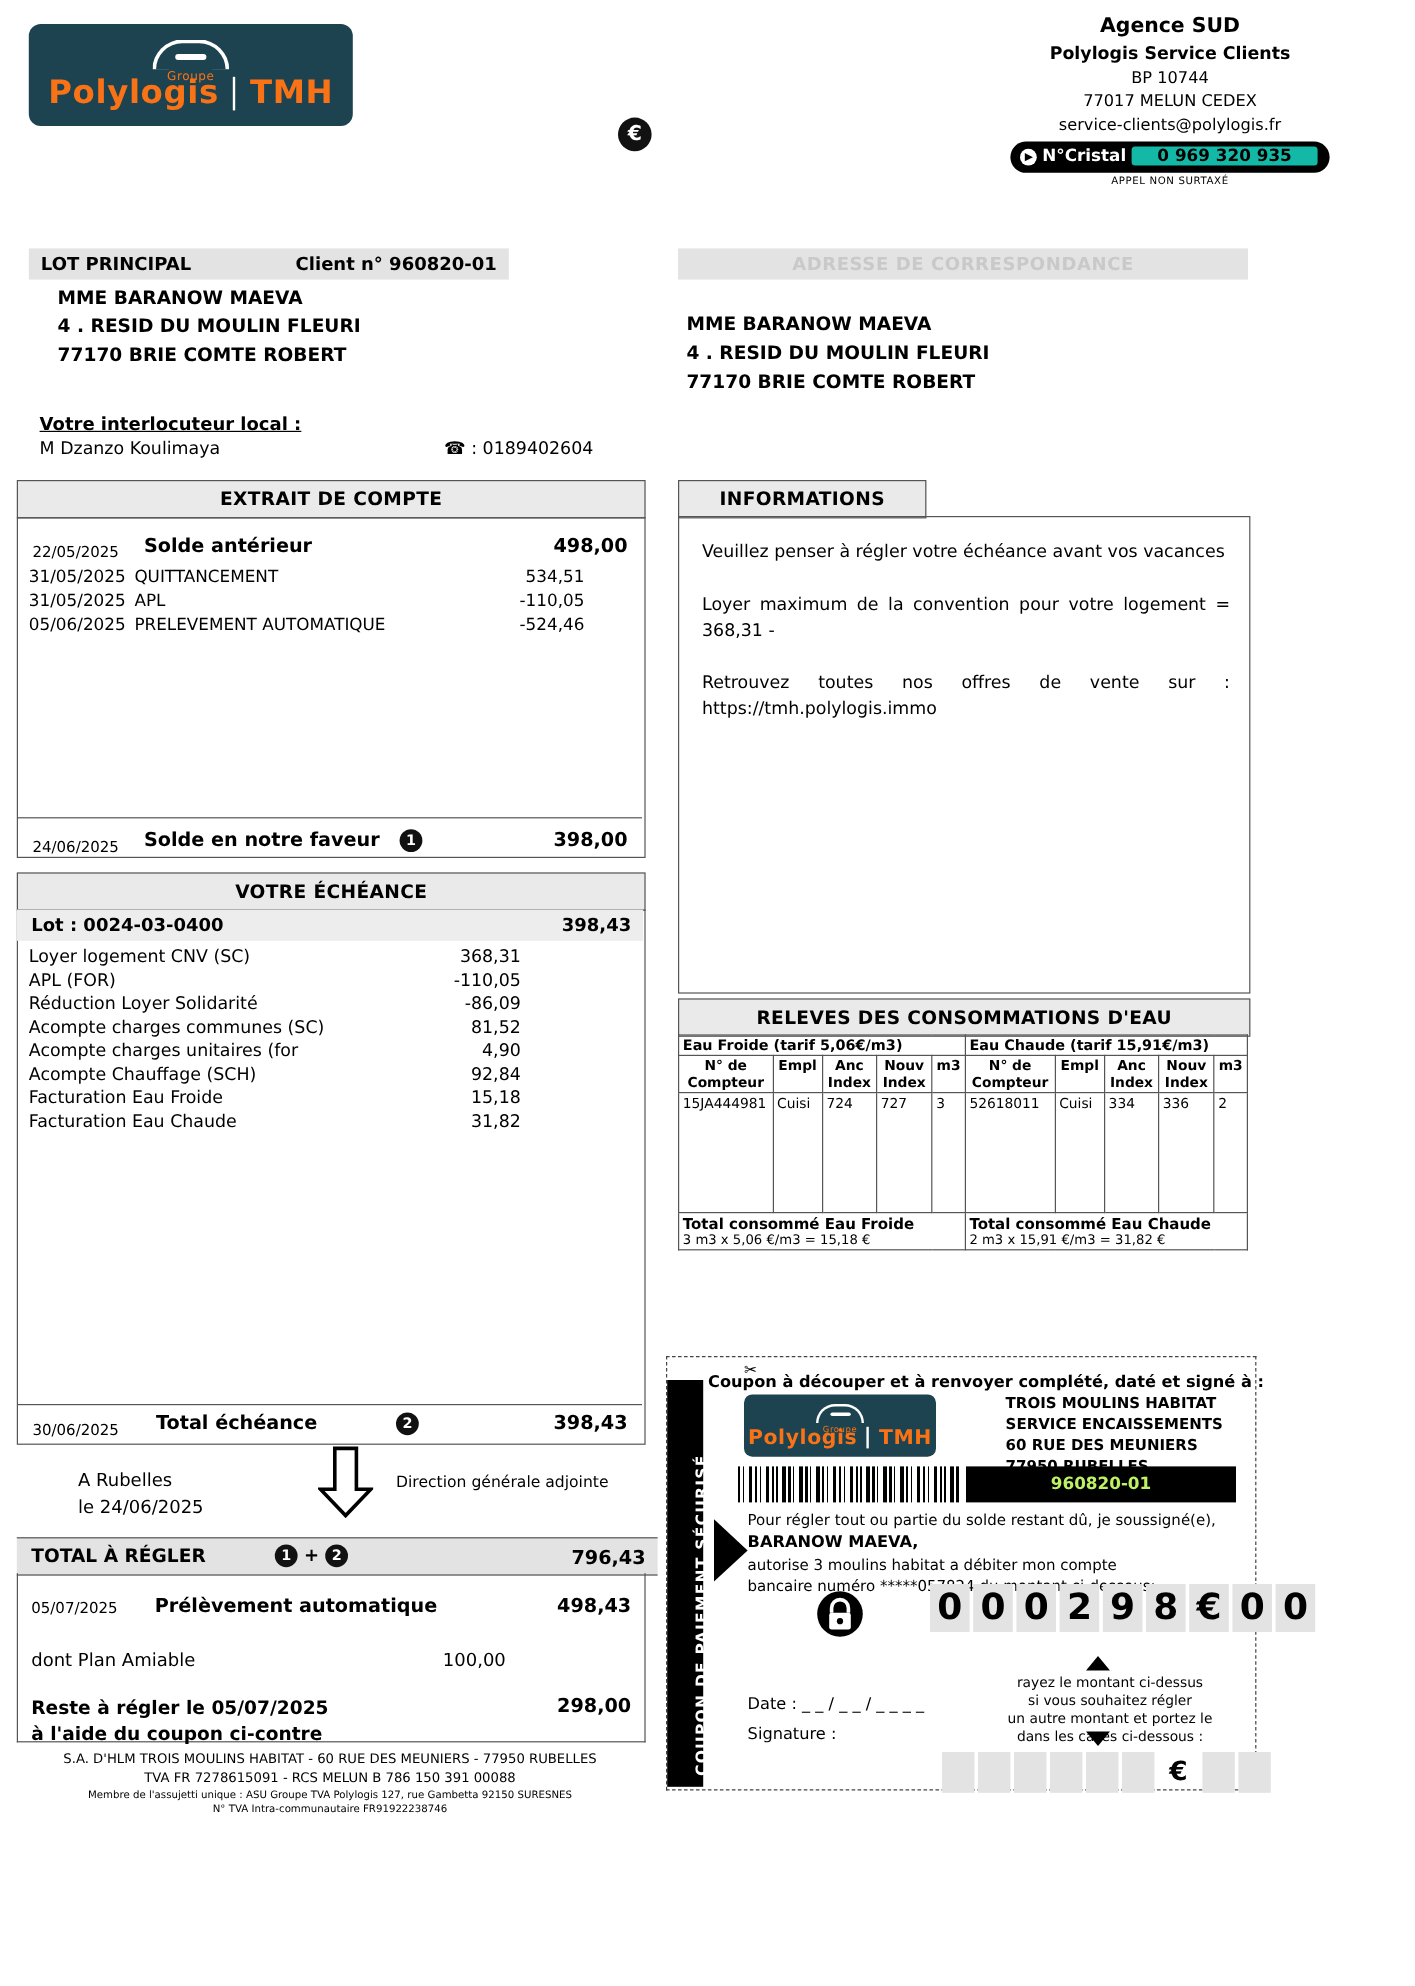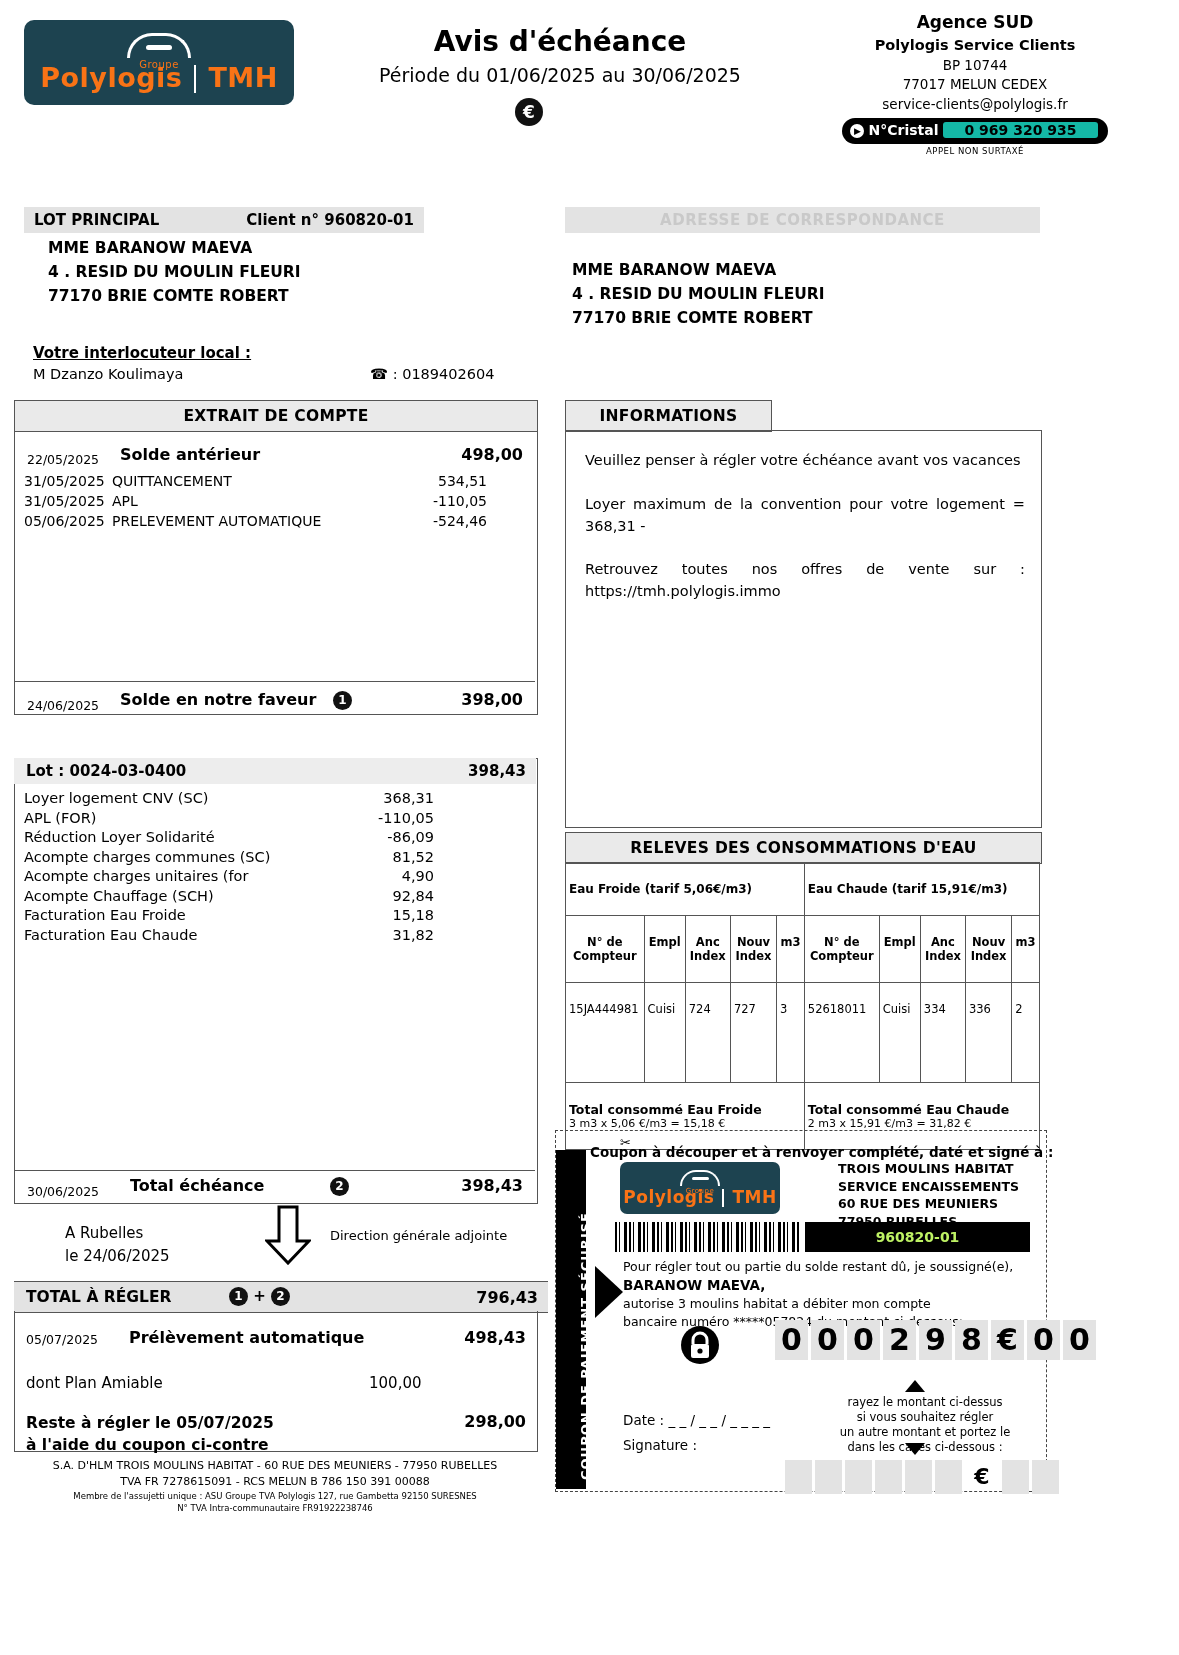--- a/index.html
+++ b/index.html
@@ -90,21 +90,21 @@
   .legal{position:absolute;left:14px;top:1458px;width:522px;text-align:center;font-size:11px;line-height:1.45;}
   .legal .s{font-size:8.5px;}
   
   #info-head{left:565px;top:400px;width:205px;text-align:center;}
   #info-box{left:565px;top:430px;width:475px;height:396px;}
   .info-body{position:absolute;left:585px;top:450px;width:440px;font-size:14.5px;line-height:1.5;}
   .info-body p{margin:0 0 22px 0;text-align:justify;}
   
   #rel-head{left:565px;top:832px;width:475px;}
   .rel-table{position:absolute;left:565px;top:862px;width:475px;border-collapse:collapse;font-size:11.5px;}
-  .rel-table th,.rel-table td{border:1px solid #555;padding:19px 3px;vertical-align:top;}
+  .rel-table th,.rel-table td{border:1px solid #555;padding:1px 3px;vertical-align:top;}
   .rel-table .grp{font-weight:bold;font-size:12px;text-align:left;}
   .rel-table .hd{font-weight:bold;font-size:11.5px;}
   .rel-table td.num{text-align:left;}
   .rel-tot{font-weight:bold;font-size:12.5px;}
   .rel-sub{font-size:11px;}
   
   .coupon{position:absolute;left:555px;top:1130px;width:490px;height:360px;border:1px dashed #444;}
   .coupon-strip{position:absolute;left:556px;top:1150px;width:30px;height:339px;background:#000;}
   .coupon-strip span{display:block;transform:rotate(-90deg);transform-origin:left top;position:absolute;left:22px;top:330px;
                      color:#fff;font-weight:bold;font-size:13px;letter-spacing:1px;white-space:nowrap;}
@@ -145,24 +145,20 @@
   <div class="logo-box">
     <div class="logo-inner">
       <div class="logo-arc"></div>
       <div class="logo-text">
         <span class="logo-sup">Groupe</span>
         <span>Polylogis</span><span class="logo-sep"></span><span>TMH</span>
       </div>
     </div>
   </div>
 
-  <div class="title">
-    <h1>Avis d'échéance</h1>
-    <div class="sub">Période du 01/06/2025 au 30/06/2025</div>
-  </div>
   <div class="euro-circle">€</div>
 
   <div class="agency">
     <div class="ag-title">Agence SUD</div>
     <div class="ag-b">Polylogis Service Clients</div>
     <div>BP 10744</div>
     <div>77017 MELUN CEDEX</div>
     <div>service-clients@polylogis.fr</div>
     <div class="cristal">
       <span class="play">▶</span><span>N°Cristal</span><span class="num">0 969 320 935</span>
@@ -219,20 +215,21 @@
       <span class="v">-524,46</span>
     </div>
   </div>
 
   <div class="sep-line"></div>
   <div class="rdate" style="left:27px;top:698px;">24/06/2025</div>
   <div class="rlbl" style="left:120px;top:690px;">Solde en notre faveur</div>
   <div style="position:absolute;left:333px;top:690px;"><span class="circ">1</span></div>
   <div class="ramt" style="right:656px;top:690px;width:120px;">398,00</div>
 
+  <div class="panel-head" id="ech-head">VOTRE ÉCHÉANCE</div>
   <div class="panel-box" id="ech-box"></div>
   <div class="lot-row">
     <span class="l">Lot : 0024-03-0400</span>
     <span class="r">398,43</span>
   </div>
 
   <div class="ech-lines">
     <div class="ln">
         <span class="t">Loyer logement CNV (SC)</span>
         <span class="v">368,31</span>

